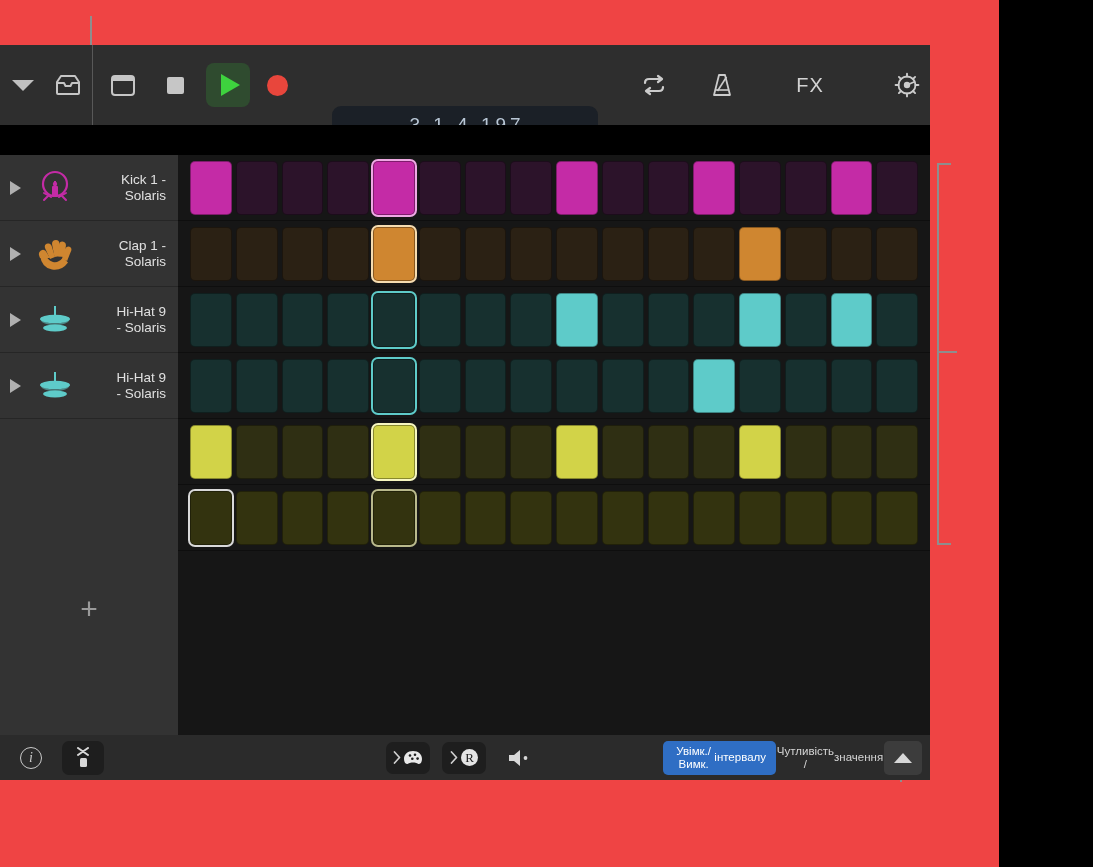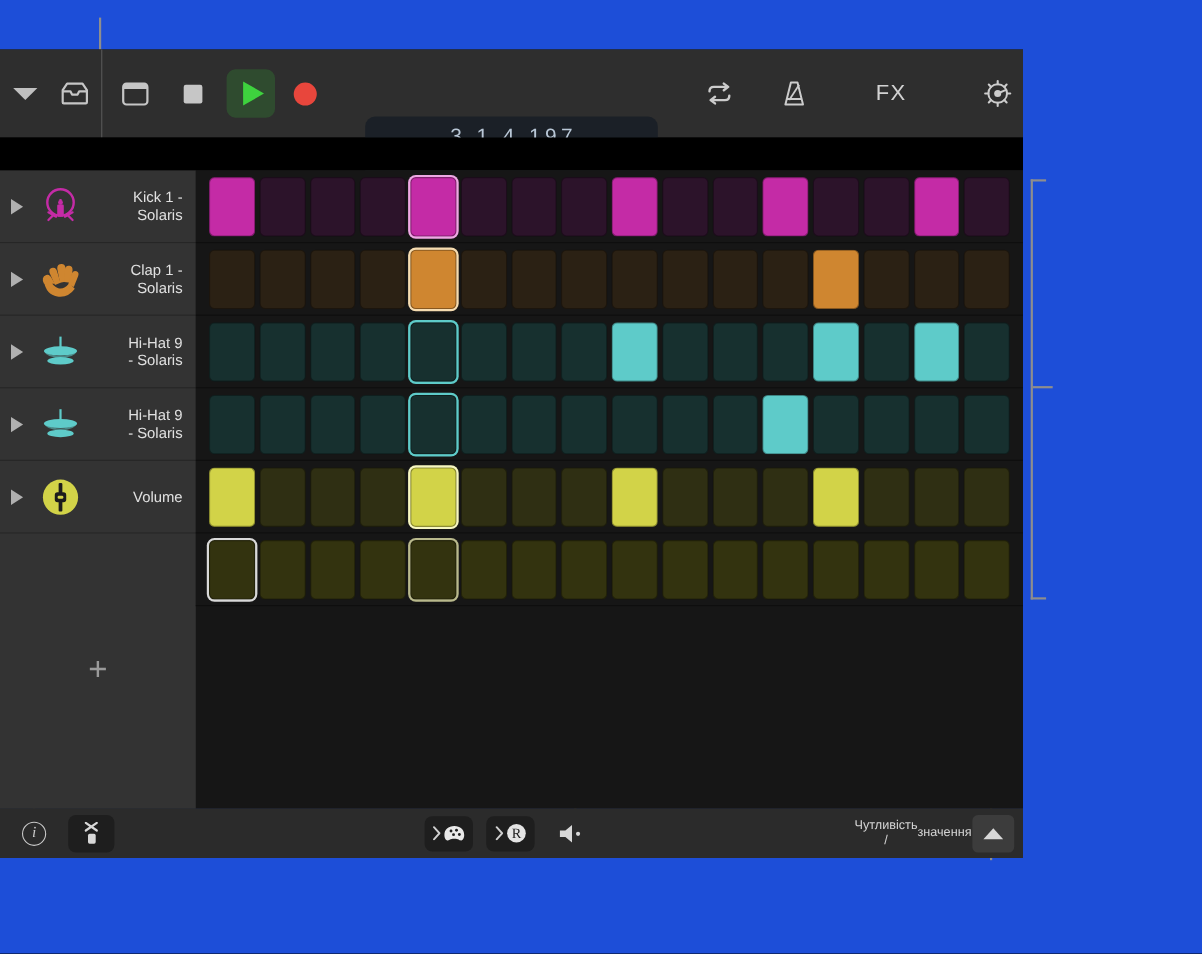--- a/index.html
+++ b/index.html
@@ -2,21 +2,21 @@
 <html><head>
 <meta charset="utf-8">
 <style>
   * { box-sizing: border-box; margin: 0; padding: 0; }
   html, body {
     width: 1093px; height: 867px;
     background: #000;
     font-family: "Liberation Sans", sans-serif;
     overflow: hidden;
   }
-  #root { position: relative; width: 1093px; height: 867px; background: #1d4ed8; }
+  #root { position: relative; width: 999px; height: 867px; background: #ef4444; }
 
   
   .callout { position: absolute; background: #8e8e8e; }
 
   
   #app {
     position: absolute; left: 0; top: 45px;
     width: 930px; height: 690px;
     background: #0d0d0d;
   }
@@ -508,34 +508,20 @@
      <div class="track-icon">
               <svg width="44" height="32" viewBox="0 0 44 32">
       <rect x="21" y="2" width="2" height="10" fill="#5ecbc9"></rect>
       <ellipse cx="22" cy="15" rx="15" ry="4.2" fill="#5ecbc9"></ellipse>
       <path d="M7 15 q15 9 30 0 q-2 6 -15 6 q-13 0 -15 -6z" fill="#5ecbc9" opacity="0.55"></path>
       <ellipse cx="22" cy="24" rx="12" ry="3.4" fill="#5ecbc9"></ellipse>
     </svg>
             </div>
      <div class="track-label"><span>Hi-Hat 9</span><br><span>- Solaris</span></div>
           </div>
-          <div class="track-row">
-            <div class="track-play">
-       <span class="tri"></span>
-     </div>
-     <div class="track-icon">
-              <svg width="36" height="36" viewBox="0 0 36 36">
-      <circle cx="18" cy="18" r="16" fill="#d2d348"></circle>
-      <rect x="16.3" y="5" width="3.4" height="26" rx="1" fill="#1c1c1c"></rect>
-      <rect x="12.8" y="13.5" width="10.4" height="9" rx="2.5" fill="#1c1c1c"></rect>
-      <rect x="15.4" y="16.6" width="5.2" height="2.8" rx="1.2" fill="#d2d348"></rect>
-    </svg>
-            </div>
-     <div class="track-label"><span>Volume</span></div>
-          </div>
         </div>
       <div id="addtrack">
         <span class="plus">+</span>
       </div>
       <div id="grid">
           <div class="grid-row">
             <div class="step" style="background: rgb(196, 43, 166);"></div>
             <div class="step" style="background: rgb(44, 19, 42);"></div>
             <div class="step" style="background: rgb(44, 19, 42);"></div>
             <div class="step" style="background: rgb(44, 19, 42);"></div>
@@ -697,20 +683,25 @@
             <svg width="26" height="20" viewBox="0 0 26 20">
               <path d="M2 7 L7 7 L13 2 L13 18 L7 13 L2 13 Z" fill="#d8d8d8"></path>
               <circle cx="18.5" cy="10" r="1.9" fill="#d8d8d8"></circle>
             </svg>
           </span>
         </div>
       </div>
 
       <div id="bb-right">
         <div id="seg">
+          <div class="seg-btn" id="seg-onoff">
+              <span>Увімк./Вимк.</span>
+              <br>
+              <span>інтервалу</span>
+            </div>
           <div class="seg-btn" id="seg-sens">
               <span>Чутливість /</span>
               <br>
               <span>значення</span>
             </div>
         </div>
         <div id="bb-up">
           <span class="tri-up"></span>
         </div>
       </div>

